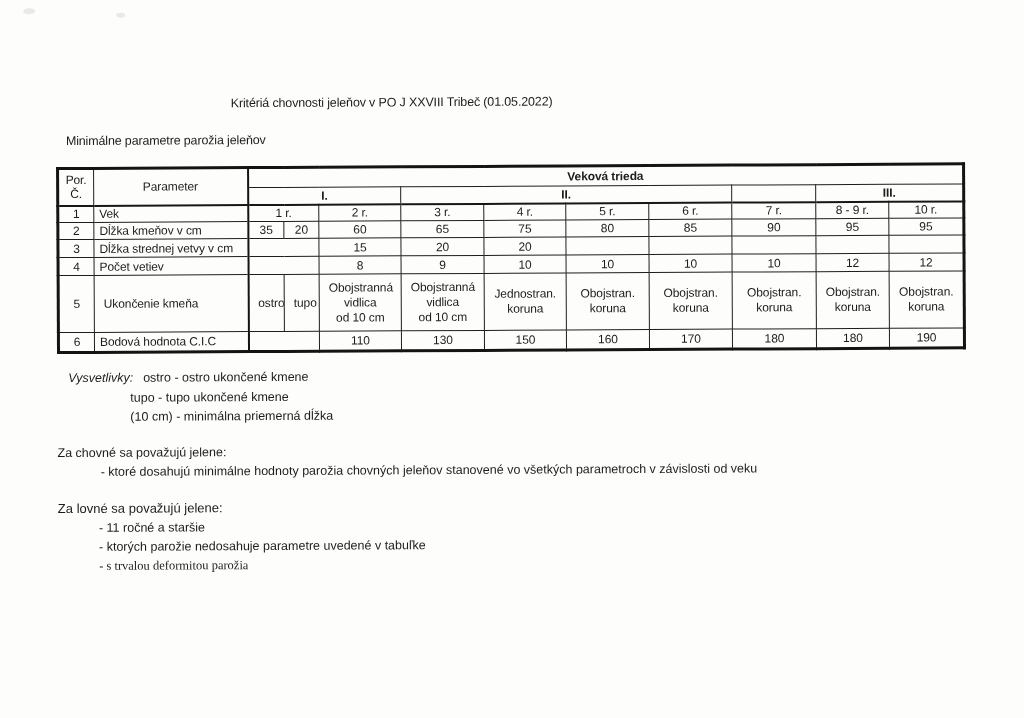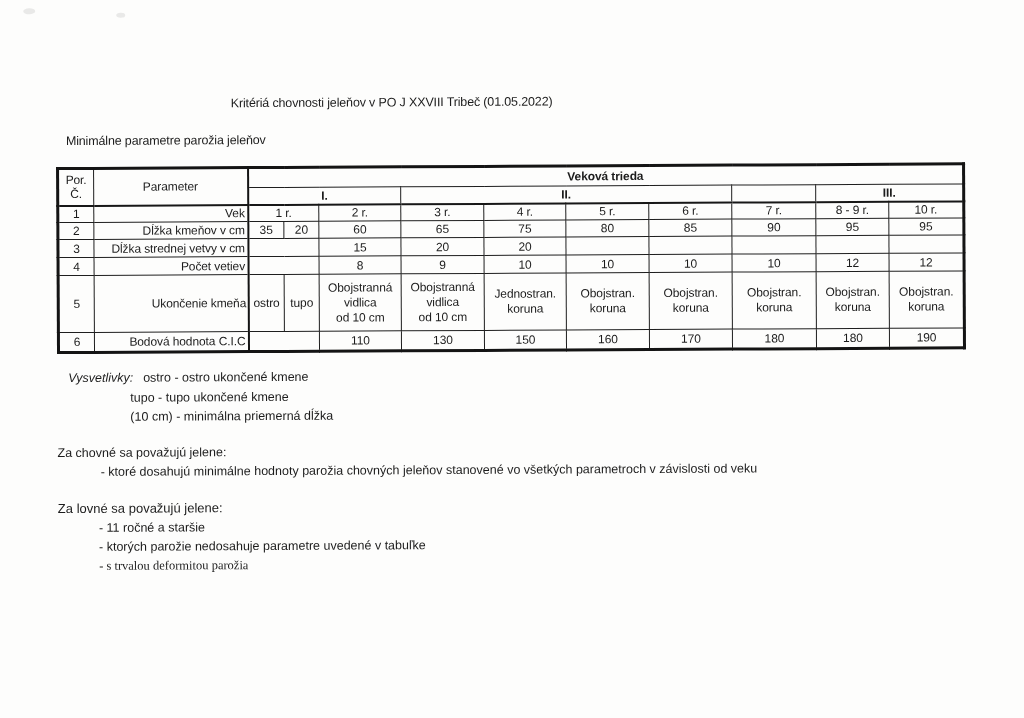--- a/index.html
+++ b/index.html
@@ -14,27 +14,27 @@
         transform:rotate(-0.3deg);transform-origin:80px 350px;}
   .speck{position:absolute;border-radius:50%;background:rgba(110,110,110,.14);}
   .title{position:absolute;left:232px;top:97px;font-size:12.5px;letter-spacing:-.15px;}
   .subtitle{position:absolute;left:67px;top:134px;font-size:12.5px;letter-spacing:-.15px;}
 
   .tablewrap{position:absolute;left:57px;top:167px;}
   table{border-collapse:collapse;table-layout:fixed;width:906px;font-size:12px;
         border:3px solid #141414;}
   td{border:1px solid #1e1e1e;padding:0 2px;text-align:center;vertical-align:middle;
      overflow:hidden;letter-spacing:-.1px;}
-  td.left{text-align:right;padding-left:5px;}
+  td.left{text-align:left;padding-left:5px;}
   .bold{font-weight:bold;}
   .age-l{border-left:2.5px solid #141414;}
   .hdr-b{border-bottom:2px solid #171717;}
   tr.ra{height:20px;} tr.rb{height:17px;} tr.r1{height:17px;} tr.r2{height:17px;}
   tr.r3{height:18px;} tr.r4{height:18px;}
-  tr.r5{height:57px;} tr.r5 td{white-space:pre-line;line-height:15px;padding:2px 1px;}
+  tr.r5{height:57px;} tr.r5 td{white-space:pre-line;line-height:15px;padding:2px 9px;}
   tr.r6{height:20px;}
 
   .legend-label{position:absolute;left:68px;top:371px;font-size:12.5px;font-style:italic;}
   .legend-1{position:absolute;left:143px;top:371px;font-size:12.5px;}
   .legend-2{position:absolute;left:130px;top:391px;font-size:12.5px;text-align:right;}
   .legend-3{position:absolute;left:130px;top:410px;font-size:12.5px;}
 
   .sec1-h{position:absolute;left:57px;top:446px;font-size:12.5px;}
   .sec1-i0{position:absolute;left:100px;top:465px;font-size:12.5px;}
   .sec2-h{position:absolute;left:57px;top:501px;font-size:13px;}

